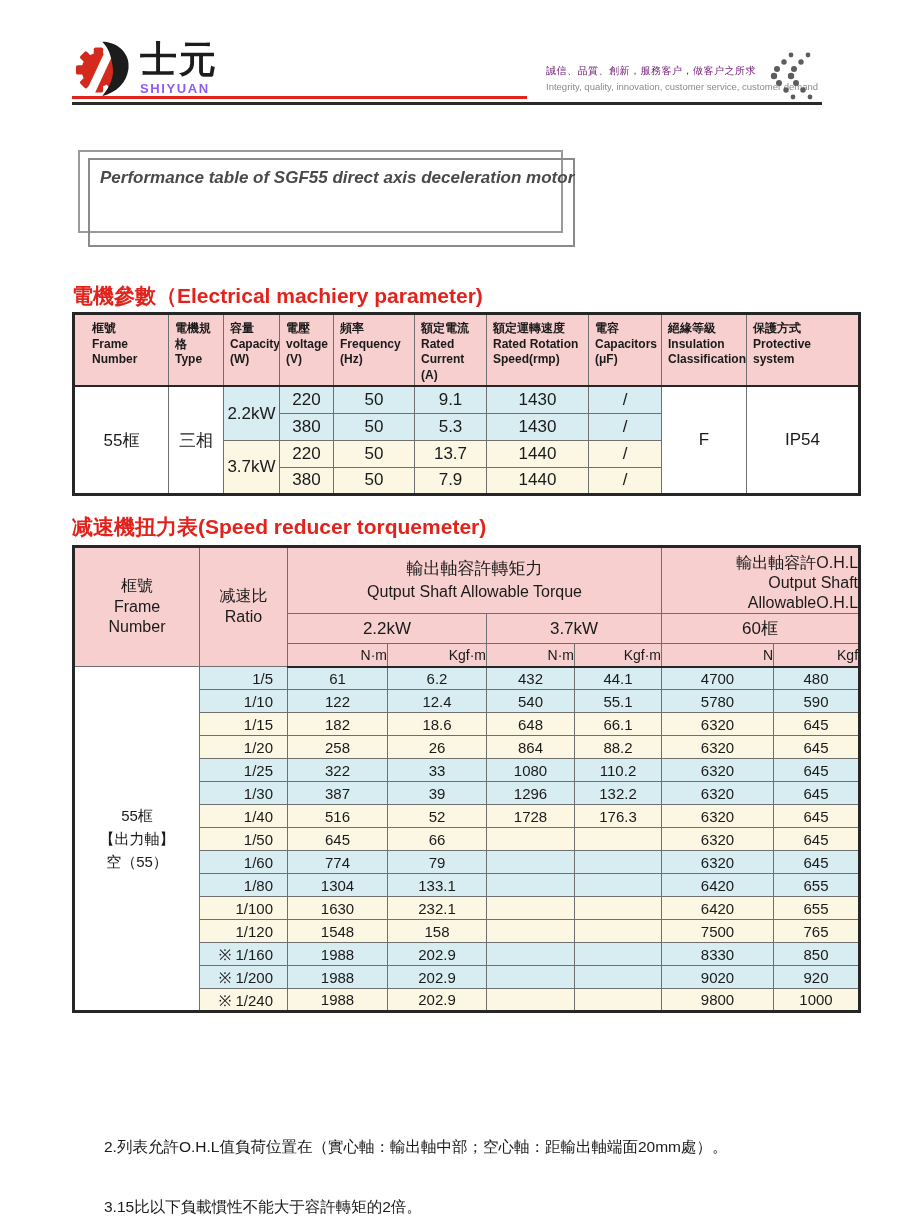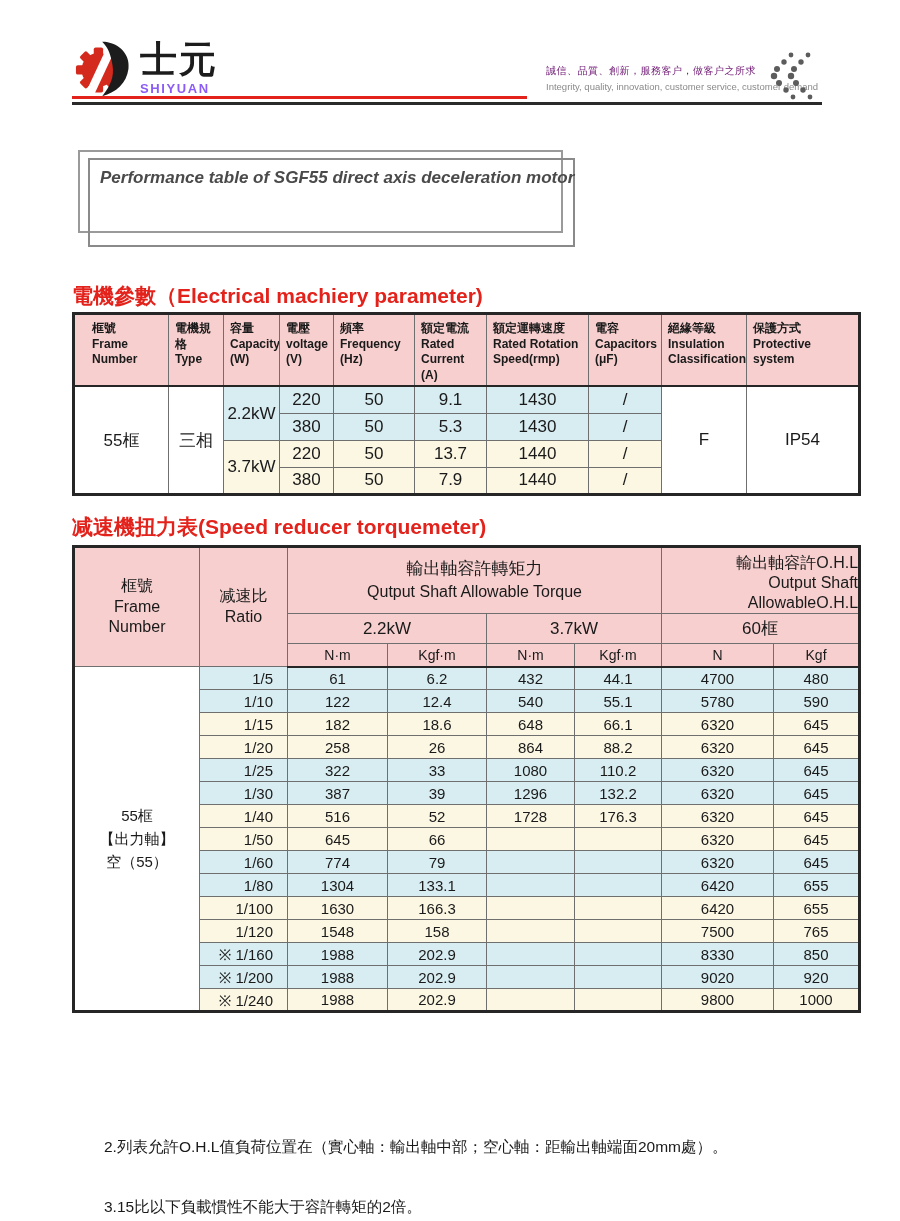--- a/index.html
+++ b/index.html
@@ -47,21 +47,21 @@
     background:#f7cfcf; border-bottom:2.5px solid #262626;
     font-size:12px; font-weight:bold; text-align:left; vertical-align:top;
     padding:6px 2px 2px 6px; line-height:1.3;
   }
   .t1 thead th.first { padding-left:17px; }
   .t1 td { text-align:center; font-size:17px; padding:0; }
   .t1 tbody tr { height:27px; }
 
   
   .t2 { position:absolute; left:72px; top:545px; width:786px; border:3px solid #262626; }
-  .t2 thead th { background:#f7cfcf; font-weight:normal; vertical-align:middle; }
+  .t2 thead th { background:#f7cfcf; font-weight:normal; vertical-align:middle;text-align:right; }
   .t2 thead .h3 th { border-bottom:2.5px solid #262626; font-size:14px; height:23px; }
   .t2 .hframe, .t2 .hratio { font-size:16px; line-height:1.3; text-align:center; }
   .t2 .hgroup { font-size:17px; line-height:1.35; text-align:center; }
   .t2 .hgroup div:last-child { font-size:16px; }
   .t2 .hohl { font-size:16px; line-height:1.25; text-align:right; padding-left:6px; vertical-align:top; padding-top:5px; }
   .t2 .h2 th { font-size:17px; height:30px; text-align:center; }
   .t2 td { font-size:15px; text-align:center; padding:0; }
   .t2 tbody tr { height:23px; }
   .t2 td.ratio { text-align:right; padding-right:14px; }
   .t2 td.frame-cell { background:#fff; font-size:15px; line-height:1.55; text-align:center; }
@@ -382,21 +382,21 @@
         <td class="blue">1304</td>
         <td class="blue">133.1</td>
         <td class="blue"></td>
         <td class="blue"></td>
         <td class="blue">6420</td>
         <td class="blue">655</td>
       </tr>
       <tr>
         <td class="ratio cream">1/100</td>
         <td class="cream">1630</td>
-        <td class="cream">166.3</td>
+        <td class="cream">232.1</td>
         <td class="cream"></td>
         <td class="cream"></td>
         <td class="cream">6420</td>
         <td class="cream">655</td>
       </tr>
       <tr>
         <td class="ratio cream">1/120</td>
         <td class="cream">1548</td>
         <td class="cream">158</td>
         <td class="cream"></td>

